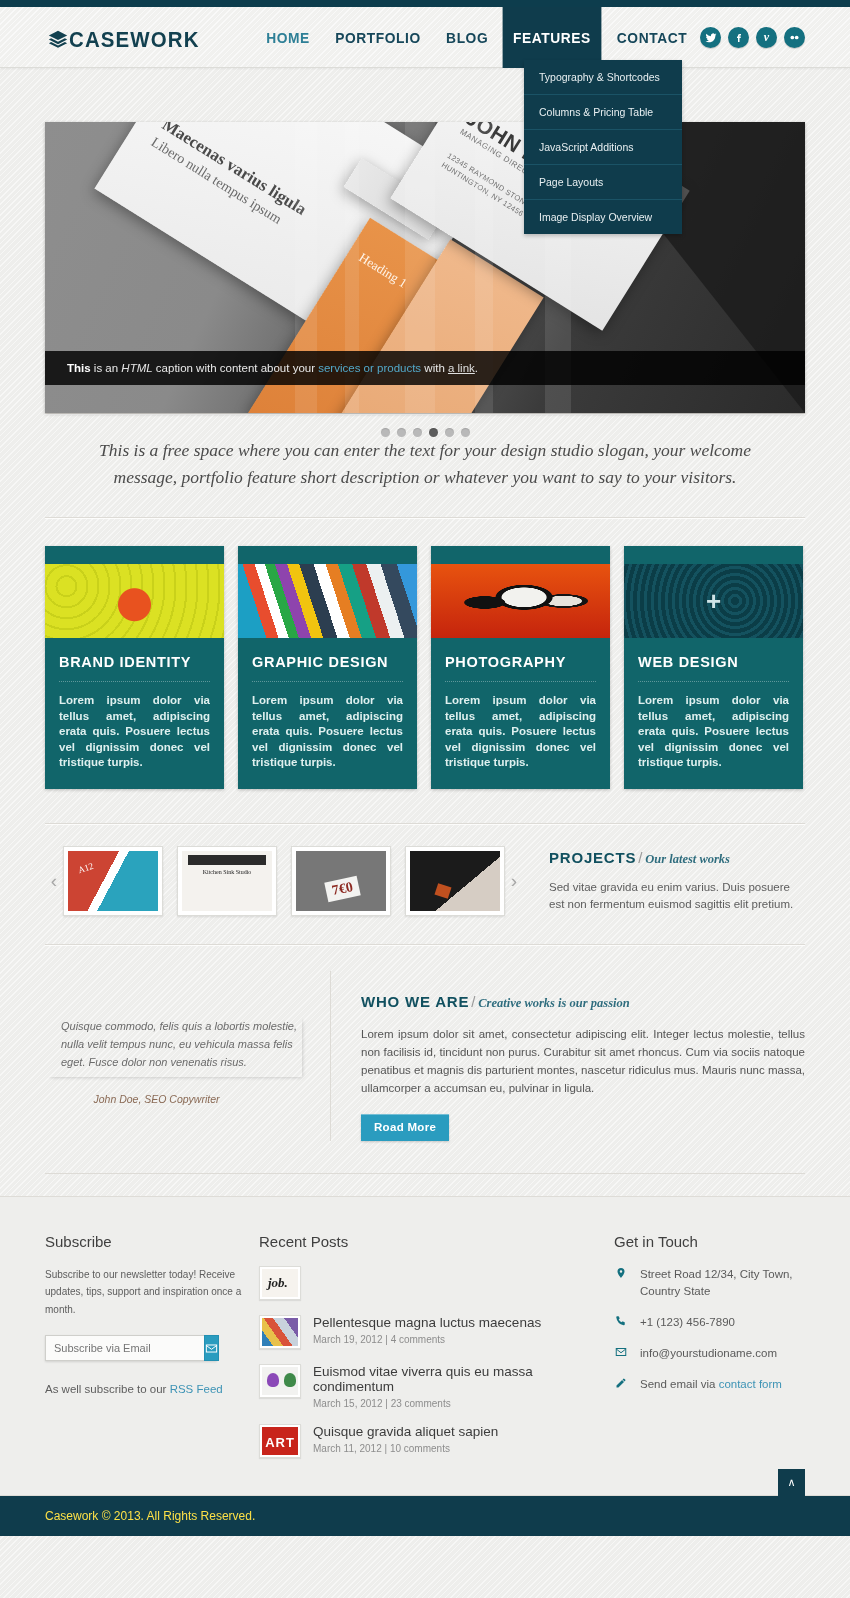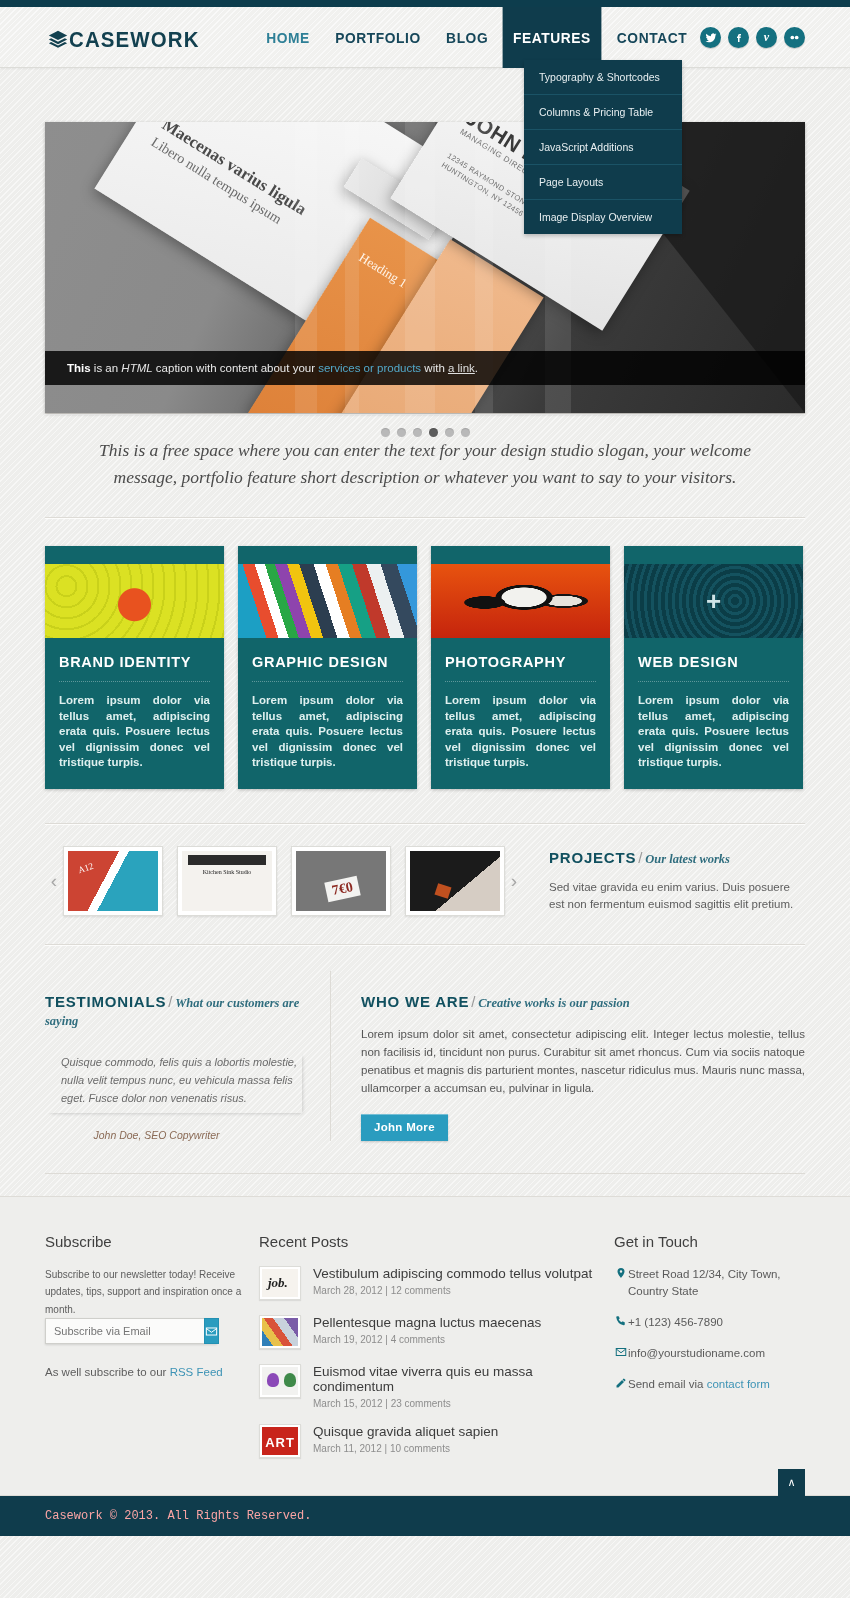--- a/index.html
+++ b/index.html
@@ -308,21 +308,21 @@
   }
   .f-col1 { width: 210px; }
   .f-col2 { width: 345px; margin-left: 4px; }
   .f-col3 { flex: 1; margin-left: 10px; }
   .f-head {
     font-family: "Liberation Sans Narrow","Liberation Sans",sans-serif;
     font-size: 15px; color: #3f3f3f; margin-bottom: 16px;
   }
   .f-text { font-size: 10px; line-height: 17.5px; color: #5d5d5d; }
   .sub-form {
-    display: flex; width: 172px;
+    display: flex; margin-top: 17px; width: 172px;
     box-shadow: 0 1px 2px rgba(0,0,0,0.12);
   }
   .sub-input {
     flex: 1; border: 1px solid #cfcfcb; border-right: none;
     background: #fbfbfa; padding: 6px 8px;
     font-size: 11px; color: #8a8a8a; font-family: "Liberation Sans", sans-serif;
     outline: none;
   }
   .sub-btn {
     width: 32px; background: #2a9cbf; color: #fff;
@@ -346,35 +346,35 @@
   .pt3:before{content:"";position:absolute;left:5px;top:6px;width:12px;height:14px;border-radius:50% 50% 40% 40%;background:#8b49b8;}
   .pt3:after{content:"";position:absolute;left:22px;top:6px;width:12px;height:14px;border-radius:50% 50% 40% 40%;background:#3f8a4a;}
   .pt4 { background:#c8241b; }
   .pt4:after{content:"ART";position:absolute;left:2px;top:8px;right:2px;text-align:center;color:#fff;font-family:"Liberation Sans Narrow","Liberation Sans",sans-serif;font-weight:bold;font-size:13px;letter-spacing:1px;}
   .post-title {
     font-family: "Liberation Sans Narrow","Liberation Sans",sans-serif;
     font-size: 13.5px; color: #3c3c3c; cursor: pointer;
   }
   .post-meta { margin-top: 4px; font-size: 10px; color: #8d8d8d; }
 
-  .contact-item { display: flex; gap: 0; margin-bottom: 14px; align-items: flex-start; }
+  .contact-item { display: flex; gap: 12px; margin-bottom: 14px; align-items: flex-start; }
   .ci-icon { width: 14px; color: #14707f; flex: 0 0 auto; text-align: center; font-size: 12px; padding-top: 1px;}
   .ci-text { font-size: 11.5px; line-height: 17px; color: #5a5a5a; }
   .ci-text a { color: #3d93b5; text-decoration: none; }
 
   
   .prefooter-hr { height: 1px; background: #dedcd7; }
   .bottombar {
     position: relative;
     height: 40px; background: #0f3c4c;
     display: flex; align-items: center; padding: 0 45px;
   }
   .copyright {
-    font-family: Liberation Mono, monospace;
-    font-size: 12px; color: #fca5a5;
+    font-family: Liberation Sans, sans-serif;
+    font-size: 12px; color: #fde047;
   }
   .to-top {
     position: absolute; right: 45px; top: -27px;
     width: 27px; height: 27px; background: #0f3c4c; color: #fff;
     display: flex; align-items: center; justify-content: center;
     font-size: 11px; cursor: pointer;
   }
 </style>
 </head>
 <body>
@@ -548,33 +548,30 @@
       </div>
       <div class="projects-text">Sed vitae gravida eu enim varius. Duis posuere est non fermentum euismod sagittis elit pretium.</div>
     </div>
   </div>
 </div>
 
 <div class="hr" style="margin-top:28px;"></div>
 <div class="two-col">
 
   <div class="col-left">
-    <div class="sec-head">
-      <span>TESTIMONIALS</span><span class="slash">/</span><em>What our customers are saying</em>
-    </div>
     <div class="quote">Quisque commodo, felis quis a lobortis molestie, nulla velit tempus nunc, eu vehicula massa felis eget. Fusce dolor non venenatis risus.</div>
     <div class="quote-author">John Doe, SEO Copywriter</div>
   </div>
 
   <div class="col-right">
     <div class="sec-head">
       <span>WHO WE ARE</span><span class="slash">/</span><em>Creative works is our passion</em>
     </div>
     <div class="wwa-text">Lorem ipsum dolor sit amet, consectetur adipiscing elit. Integer lectus molestie, tellus non facilisis id, tincidunt non purus. Curabitur sit amet rhoncus. Cum via sociis natoque penatibus et magnis dis parturient montes, nascetur ridiculus mus. Mauris nunc massa, ullamcorper a accumsan eu, pulvinar in ligula.</div>
-    <div class="btn-readmore">John More</div>
+    <div class="btn-readmore">Road More</div>
   </div>
 </div>
 
 <div class="bot-hr"></div>
 
 <div class="footer">
 
   <div class="f-col1">
     <div class="f-head">Subscribe</div>
     <div class="f-text">Subscribe to our newsletter today! Receive updates, tips, support and inspiration once a month.</div>
@@ -592,24 +589,20 @@
     </div>
   </div>
 
   <div class="f-col2">
     <div class="f-head">Recent Posts</div>
 
     <div class="post">
       <div class="post-thumb">
           <div class="pt-in pt1"></div>
         </div>
-      <div>
-        <div class="post-title">Vestibulum adipiscing commodo tellus volutpat</div>
-        <div class="post-meta">March 28, 2012 | 12 comments</div>
-      </div>
     </div>
 
     <div class="post">
       <div class="post-thumb">
           <div class="pt-in pt2"></div>
         </div>
       <div>
         <div class="post-title">Pellentesque magna luctus maecenas</div>
         <div class="post-meta">March 19, 2012 | 4 comments</div>
       </div>

